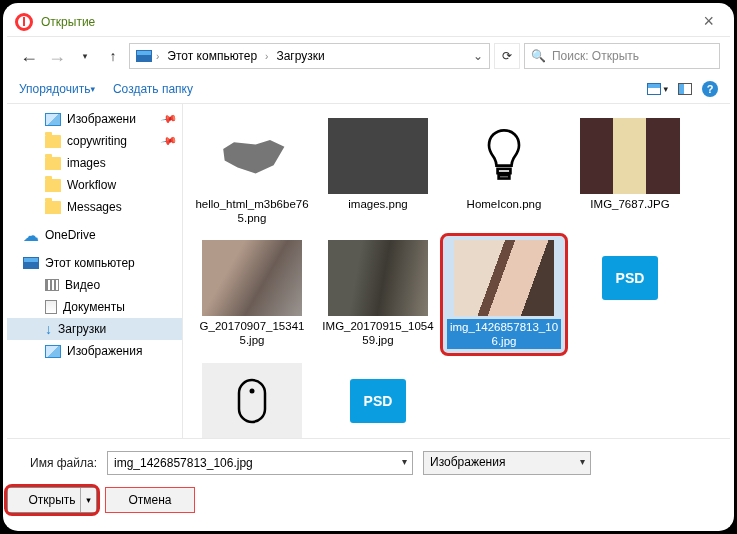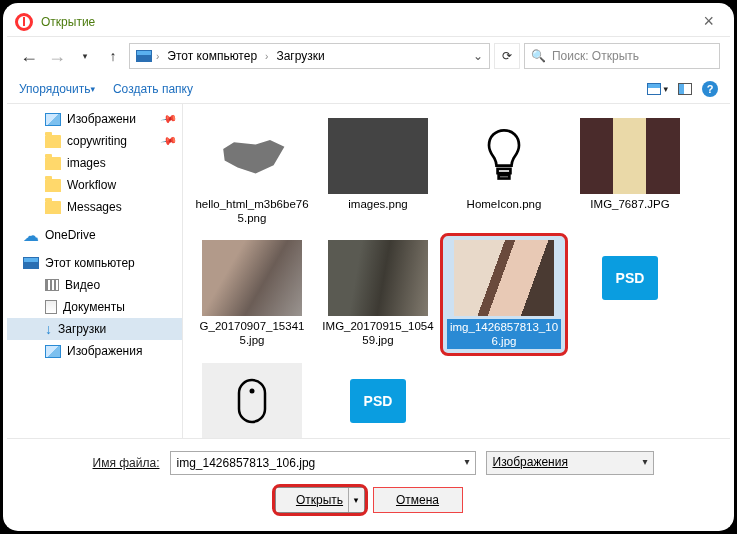--- a/index.html
+++ b/index.html
@@ -69,29 +69,29 @@
 .thumb.icons { background: #444; display: grid; grid-template-columns: repeat(5, 1fr); grid-template-rows: repeat(4, 1fr); gap: 2px; padding: 4px; }
 .thumb.icons span { background: #7cc0ef; border-radius: 50%; }
 .thumb.brochure { background: linear-gradient(90deg, #4a2b2b 33%, #ead9a8 33% 66%, #4a2b2b 66%); }
 .thumb.blur1 { background: linear-gradient(120deg, #b29a8a 30%, #6b5d56 60%, #9a9490); filter: blur(0.5px); }
 .thumb.blur2 { background: linear-gradient(100deg, #5a5a52 30%, #3d3a33 55%, #817a6e); filter: blur(0.5px); }
 .thumb.woman { background: linear-gradient(110deg, #e8d9c9 40%, #6a4a3c 40% 48%, #e8c9b5 48% 74%, #4a3a32 74%); }
 .thumb.psd { background: #fff; }
 .thumb.psd .psdchip { width: 56px; height: 44px; background: #0a9de0; color: #fff; font-weight: bold; font-size: 14px; display: flex; align-items: center; justify-content: center; border-radius: 3px; }
 .thumb.mouse svg { width: 34px; height: 50px; }
 
-.bottom { border-top: 1px solid #e8e8e8; padding: 12px 14px 14px 0; display: flex; flex-direction: column; gap: 12px; align-items: center; text-decoration: underline; }
+.bottom { border-top: 1px solid #e8e8e8; padding: 12px 14px 14px 0; display: flex; flex-direction: column; gap: 12px; align-items: flex-start; }
 .row { display: flex; align-items: center; gap: 10px; }
 .row .lbl { width: 90px; text-align: right; color: #222; }
 .fname { position: relative; }
 .fname select, .fname .combo { width: 306px; height: 24px; border: 1px solid #aaa; padding: 0 22px 0 6px; background: #fff; appearance: none; }
 .fname .dd, .ftype .dd { position: absolute; right: 6px; top: 5px; color: #333; font-size: 10px; pointer-events: none; }
 .ftype { position: relative; }
 .ftype .combo { width: 168px; height: 24px; border: 1px solid #aaa; padding: 3px 22px 0 6px; background: #f2f2f2; }
-.btnrow { display: flex; gap: 8px; margin-left: 14px; }
+.btnrow { display: flex; gap: 8px; }
 .btn { width: 90px; height: 26px; border: 1px solid #ef4444; background: #f2f2f2; display: flex; align-items: center; justify-content: center; position: relative; }
 .btn.primary { border: 1px solid #888; }
 .btn.primary::before { content: ""; position: absolute; inset: -4px; border: 3px solid #d92424; border-radius: 8px; pointer-events: none; }
 .btn.primary .split { position: absolute; right: 0; top: 0; bottom: 0; width: 16px; border-left: 1px solid #aaa; display: flex; align-items: center; justify-content: center; font-size: 9px; }
 </style>
 </head>
 <body>
 
 <div class="frame">
 <div class="dialog">

